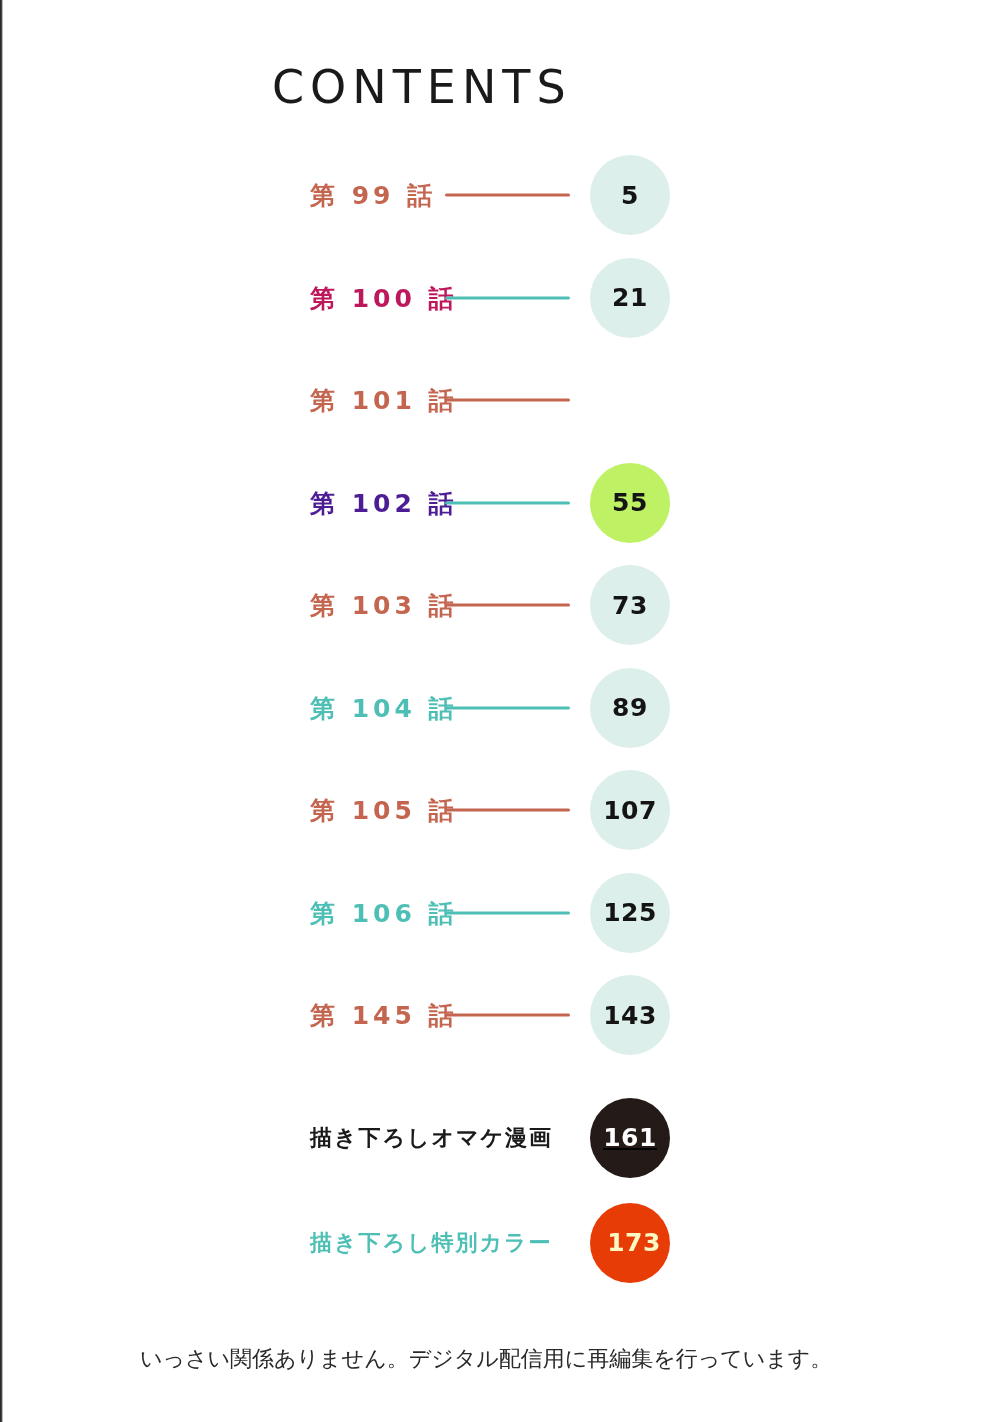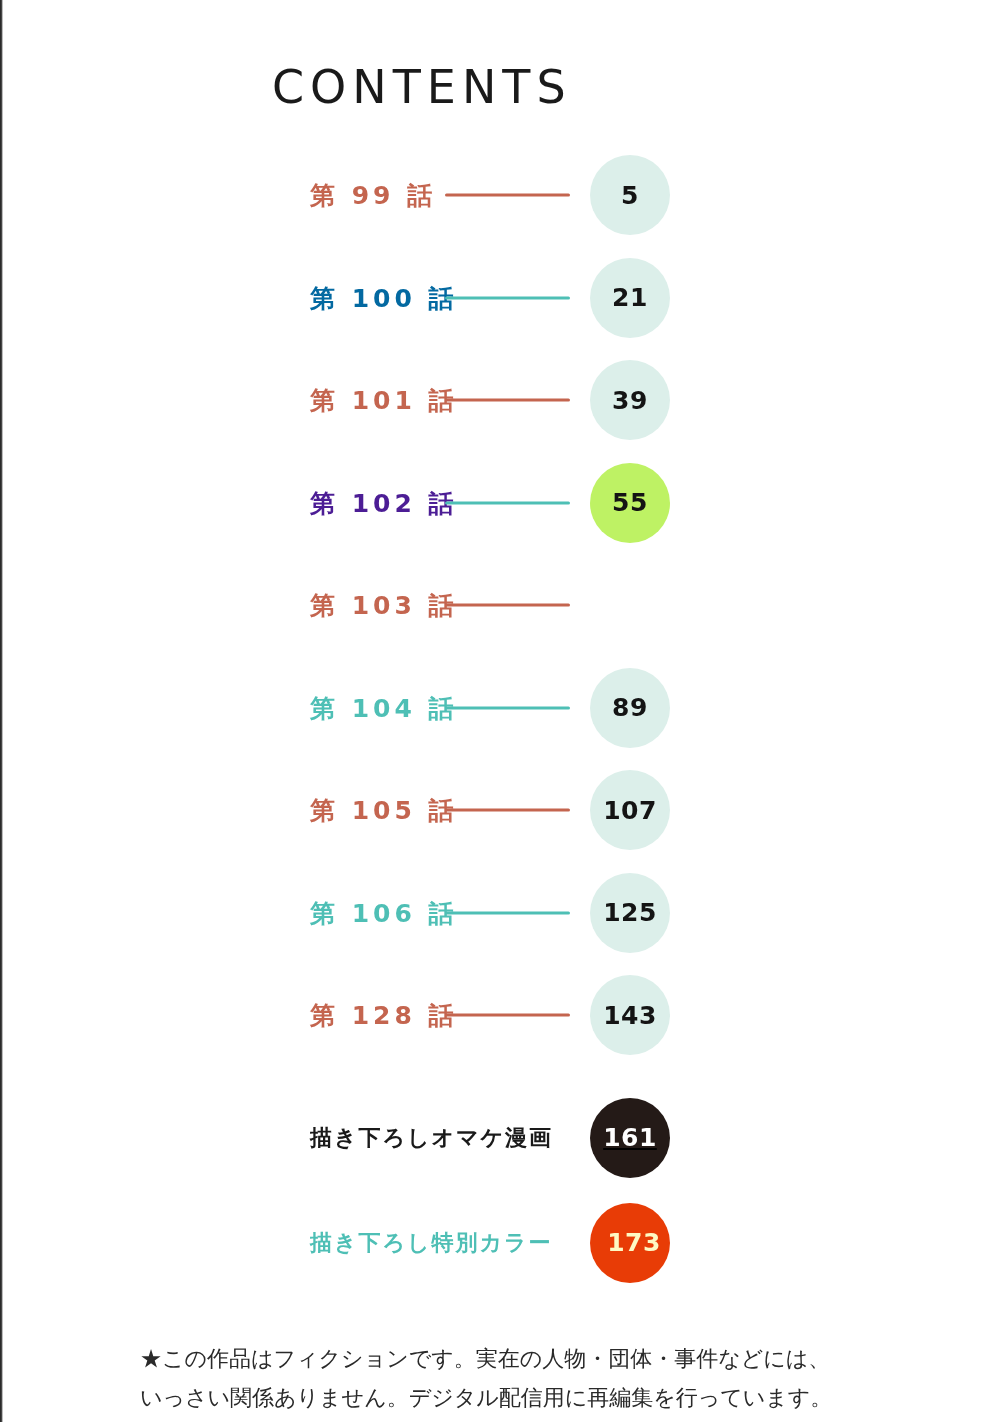--- a/index.html
+++ b/index.html
@@ -125,43 +125,43 @@
 
   <div id="toc-list">
       <div class="toc-row" style="top: 155px;">
         <div class="toc-label" style="color: rgb(196, 101, 79);">第 99 話</div>
         <div class="toc-leader" style="background: rgb(196, 101, 79);"></div>
         <div class="toc-bubble" style="background: rgb(220, 239, 234);">
           <span class="toc-page" style="color: rgb(20, 20, 20);">5</span>
         </div>
       </div>
       <div class="toc-row" style="top: 257.5px;">
-        <div class="toc-label" style="color: #0369a1;">第 100 話</div>
+        <div class="toc-label" style="color: #be185d;">第 100 話</div>
         <div class="toc-leader" style="background: rgb(78, 191, 181);"></div>
         <div class="toc-bubble" style="background: rgb(220, 239, 234);">
           <span class="toc-page" style="color: rgb(20, 20, 20);">21</span>
         </div>
       </div>
       <div class="toc-row" style="top: 360px;">
         <div class="toc-label" style="color: rgb(196, 101, 79);">第 101 話</div>
         <div class="toc-leader" style="background: rgb(196, 101, 79);"></div>
-        <div class="toc-bubble" style="background: rgb(220, 239, 234);">
-          <span class="toc-page" style="color: rgb(20, 20, 20);">39</span>
-        </div>
       </div>
       <div class="toc-row" style="top: 462.5px;">
         <div class="toc-label" style="color: #4c1d95;">第 102 話</div>
         <div class="toc-leader" style="background: rgb(78, 191, 181);"></div>
         <div class="toc-bubble" style="background: #bef264;">
           <span class="toc-page" style="color: rgb(20, 20, 20);">55</span>
         </div>
       </div>
       <div class="toc-row" style="top: 565px; padding-left: 34px;">
         <div class="toc-label" style="color: rgb(196, 101, 79);">第 103 話</div>
         <div class="toc-leader" style="background: rgb(196, 101, 79);"></div>
+        <div class="toc-bubble" style="background: rgb(220, 239, 234);">
+          <span class="toc-page" style="color: rgb(20, 20, 20);">73</span>
+        </div>
       </div>
       <div class="toc-row" style="top: 667.5px;">
         <div class="toc-label" style="color: rgb(78, 191, 181);">第 104 話</div>
         <div class="toc-leader" style="background: rgb(78, 191, 181);"></div>
         <div class="toc-bubble" style="background: rgb(220, 239, 234);">
           <span class="toc-page" style="color: rgb(20, 20, 20);">89</span>
         </div>
       </div>
       <div class="toc-row" style="top: 770px;">
         <div class="toc-label" style="color: rgb(196, 101, 79);">第 105 話</div>
@@ -171,38 +171,37 @@
         </div>
       </div>
       <div class="toc-row" style="top: 872.5px;">
         <div class="toc-label" style="color: rgb(78, 191, 181);">第 106 話</div>
         <div class="toc-leader" style="background: rgb(78, 191, 181);"></div>
         <div class="toc-bubble" style="background: rgb(220, 239, 234);">
           <span class="toc-page" style="color: rgb(20, 20, 20);">125</span>
         </div>
       </div>
       <div class="toc-row" style="top: 975px;">
-        <div class="toc-label" style="color: rgb(196, 101, 79);">第 128 話</div>
+        <div class="toc-label" style="color: rgb(196, 101, 79);">第 145 話</div>
         <div class="toc-leader" style="background: rgb(196, 101, 79);"></div>
         <div class="toc-bubble" style="background: rgb(220, 239, 234);">
           <span class="toc-page" style="color: rgb(20, 20, 20);">143</span>
         </div>
       </div>
       <div class="toc-row" style="top: 1097.5px; padding-left: 12px;">
         <div class="toc-label special" style="color: rgb(26, 26, 26);">描き下ろしオマケ漫画</div>
         <div class="toc-bubble" style="background: rgb(36, 26, 23); text-decoration: underline;">
           <span class="toc-page" style="color: rgb(255, 255, 255);">161</span>
         </div>
       </div>
       <div class="toc-row" style="top: 1202.5px;">
         <div class="toc-label special" style="color: rgb(78, 191, 181);">描き下ろし特別カラー</div>
         <div class="toc-bubble" style="background: rgb(232, 60, 6);">
           <span class="toc-page" style="color: #fef9c3; margin-left: 8px;">173</span>
         </div>
       </div>
     </div>
 
   <div id="footer-note">
-    <div>★この作品はフィクションです。実在の人物・団体・事件などには、</div>
     <div>いっさい関係ありません。デジタル配信用に再編集を行っています。</div>
   </div>
 
 </div>
 
 </body></html>

